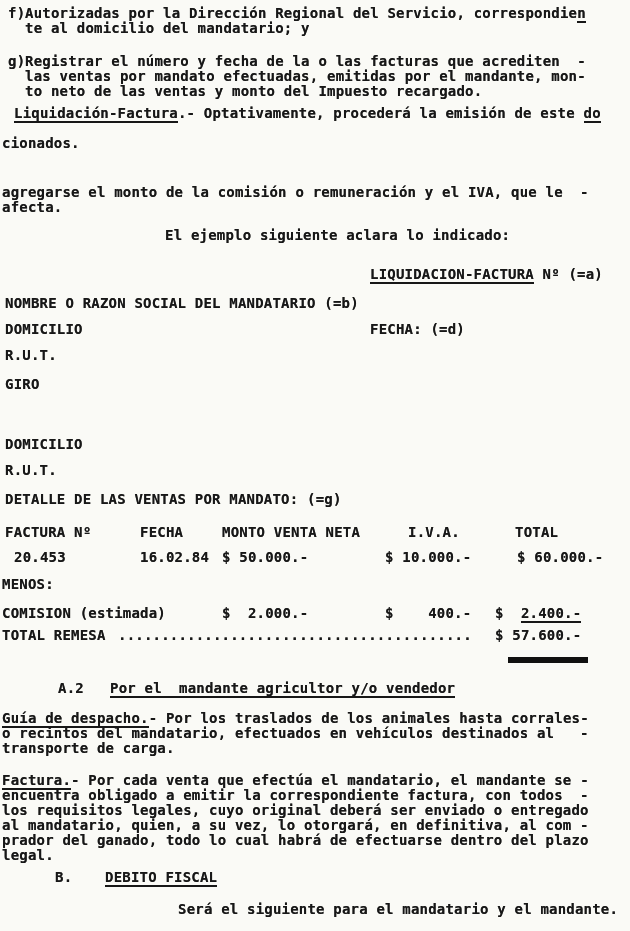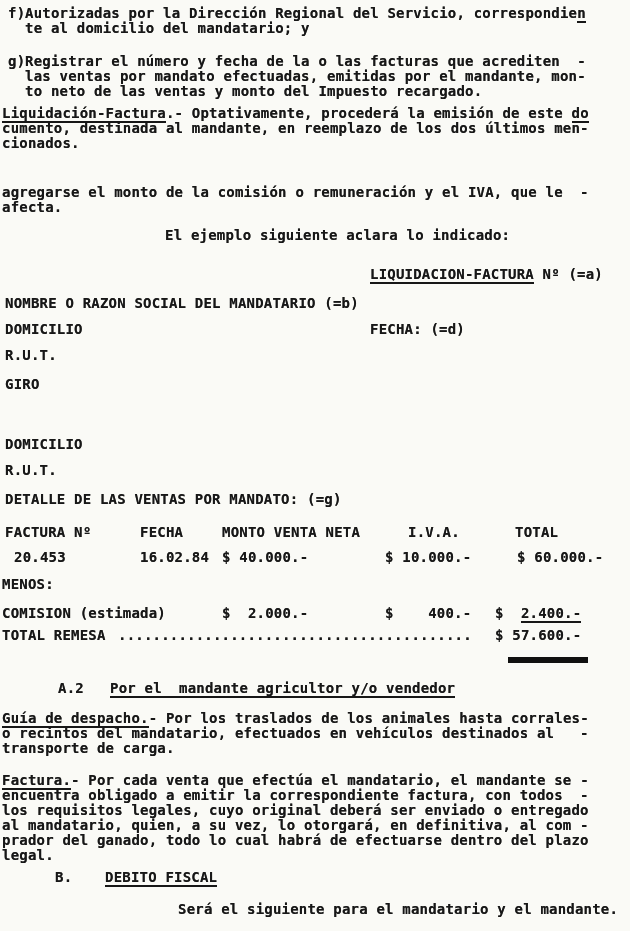--- a/index.html
+++ b/index.html
@@ -27,22 +27,21 @@
 
   <div class="ln" style="left:8px;top:6px">f)</div>
   <div class="ln" style="left:25px;top:6px"><span>Autorizadas por la Dirección Regional del Servicio, correspondie</span><span class="ul">n</span></div>
   <div class="ln" style="left:25px;top:21px">te al domicilio del mandatario; y</div>
 
   <div class="ln" style="left:8px;top:54px">g)</div>
   <div class="ln" style="left:25px;top:54px">Registrar el número y fecha de la o las facturas que acrediten  -</div>
   <div class="ln" style="left:25px;top:69px">las ventas por mandato efectuadas, emitidas por el mandante, mon-</div>
   <div class="ln" style="left:25px;top:84px">to neto de las ventas y monto del Impuesto recargado.</div>
 
-  <div class="ln" style="left:2px;top:106px"><span class="ul">Liquidación-Factura</span><span>.- Optativamente, procederá la emisión de este </span><span class="ul">do</span></div>
-  <div class="ln" style="left:2px;top:121px">cumento, destinada al mandante, en reemplazo de los dos últimos men-</div>
+  <div class="ln" style="left:14px;top:106px"><span class="ul">Liquidación-Factura</span><span>.- Optativamente, procederá la emisión de este </span><span class="ul">do</span></div>
   <div class="ln" style="left:2px;top:136px">cionados.</div>
 
   <div class="ln" style="left:2px;top:185px">agregarse el monto de la comisión o remuneración y el IVA, que le  -</div>
   <div class="ln" style="left:2px;top:200px">afecta.</div>
 
   <div class="ln" style="left:165px;top:228px">El ejemplo siguiente aclara lo indicado:</div>
 
   <div class="ln" style="left:370px;top:267px"><span class="ul">LIQUIDACION-FACTURA</span><span> Nº (=a)</span></div>
 
   <div class="ln" style="left:5px;top:296px">NOMBRE O RAZON SOCIAL DEL MANDATARIO (=b)</div>
@@ -55,21 +54,21 @@
   <div class="ln" style="left:5px;top:492px">DETALLE DE LAS VENTAS POR MANDATO: (=g)</div>
 
   <div class="ln" style="left:5px;top:525px">FACTURA Nº</div>
   <div class="ln" style="left:140px;top:525px">FECHA</div>
   <div class="ln" style="left:222px;top:525px">MONTO VENTA NETA</div>
   <div class="ln" style="left:408px;top:525px">I.V.A.</div>
   <div class="ln" style="left:515px;top:525px">TOTAL</div>
 
   <div class="ln" style="left:14px;top:550px">20.453</div>
   <div class="ln" style="left:140px;top:550px">16.02.84</div>
-  <div class="ln" style="left:222px;top:550px">$ 40.000.-</div>
+  <div class="ln" style="left:222px;top:550px">$ 50.000.-</div>
   <div class="ln" style="left:385px;top:550px">$ 10.000.-</div>
   <div class="ln" style="left:517px;top:550px">$ 60.000.-</div>
 
   <div class="ln" style="left:2px;top:577px">MENOS:</div>
 
   <div class="ln" style="left:2px;top:606px">COMISION (estimada)</div>
   <div class="ln" style="left:222px;top:606px">$  2.000.-</div>
   <div class="ln" style="left:385px;top:606px">$    400.-</div>
   <div class="ln" style="left:495px;top:606px"><span>$  </span><span class="ul">2.400.-</span></div>
 

